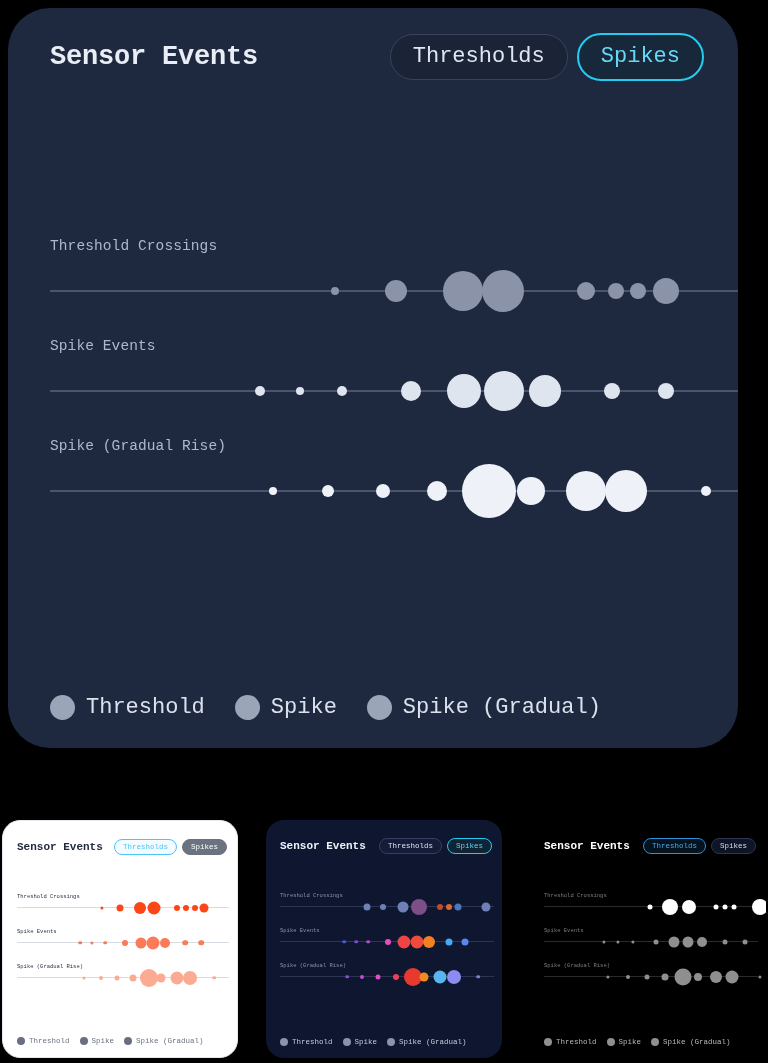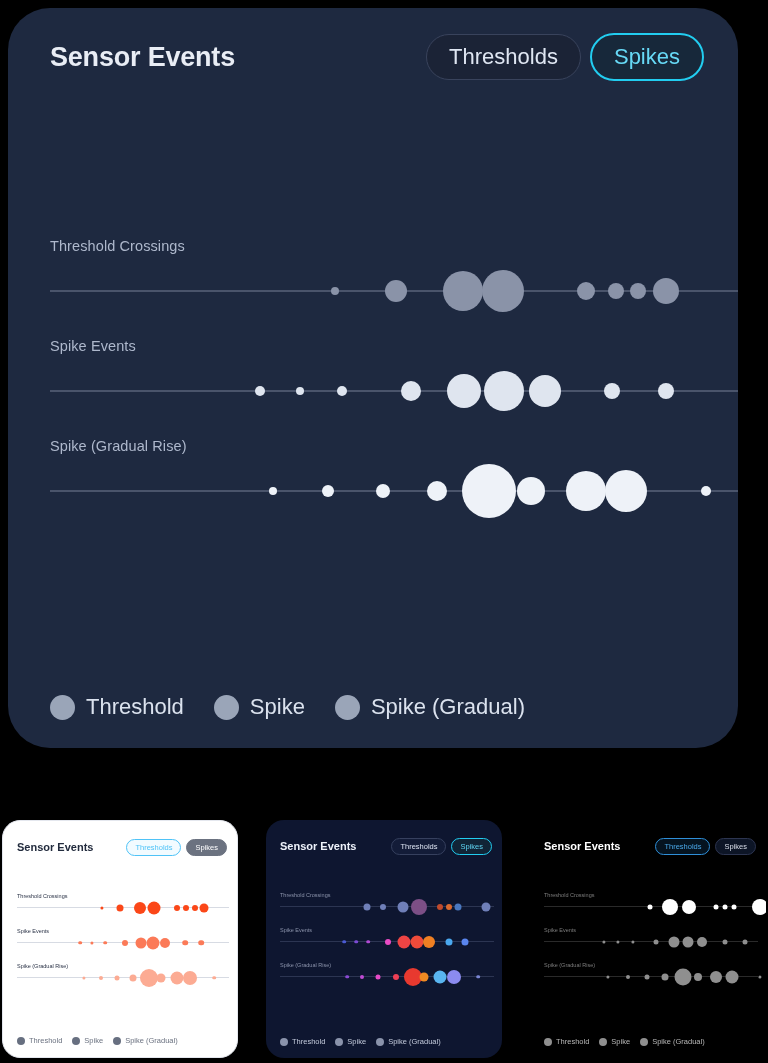--- a/index.html
+++ b/index.html
@@ -2,21 +2,21 @@
 <html><head>
 <meta charset="utf-8">
 <style>
   * { box-sizing: border-box; margin: 0; padding: 0; }
   html, body {
     width: 768px; height: 1063px;
     background: #000000;
     font-family: "Liberation Sans", sans-serif;
     overflow: hidden;
   }
-  .page { position: relative; width: 720px; height: 1063px; background:#000; }
+  .page { position: relative; width: 720px; height: 1063px; background:#000;font-family:Liberation Mono, monospace; }
 
   
   .main-card {
     position: absolute; left: 8px; top: 8px;
     width: 730px; height: 740px;
     background: #1e2940;
     border-radius: 42px;
   }
   .card-header {
     position: absolute; left: 42px; top: 22px; right: 34px; height: 54px;

